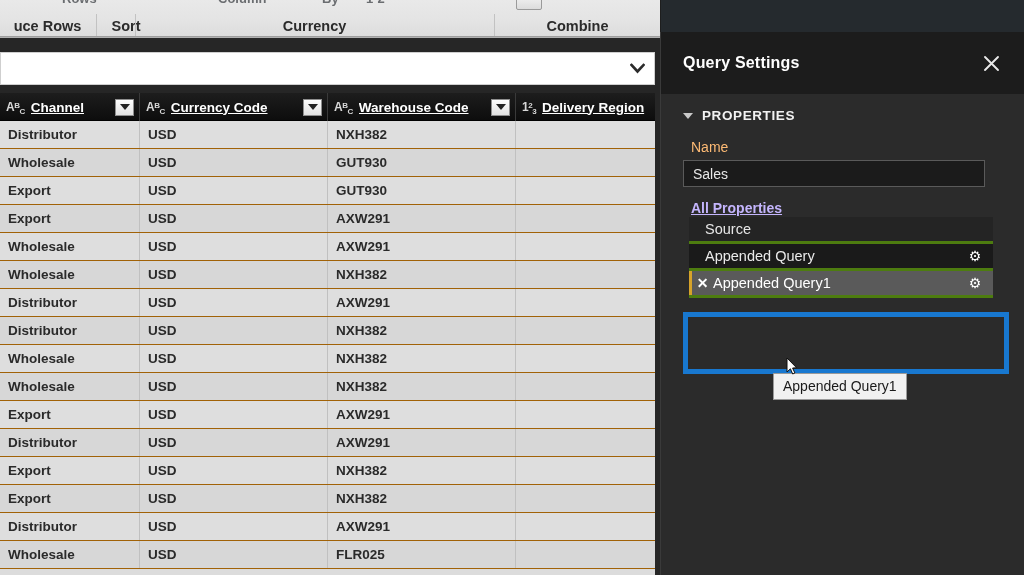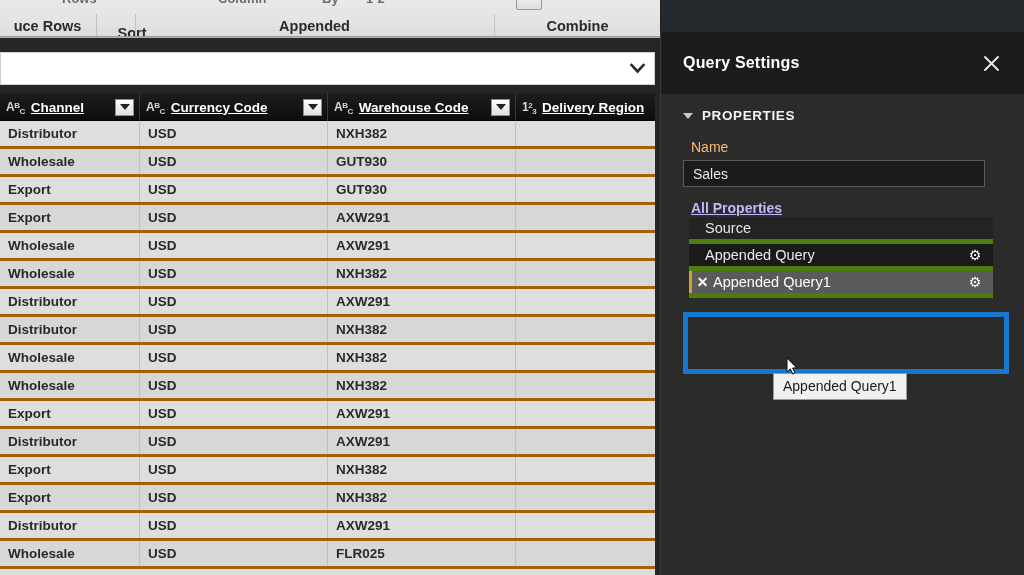--- a/index.html
+++ b/index.html
@@ -109,21 +109,21 @@
     margin-left: 3px; margin-right: 1px;
   }
   .filter-btn .tri {
     width: 0; height: 0;
     border-left: 5px solid transparent;
     border-right: 5px solid transparent;
     border-top: 6px solid #222;
   }
 
   .grid-body { position: relative; }
-  .row { display: flex; height: 28px; border-bottom: 3px solid #a16207; }
+  .row { display: flex; height: 28px; border-bottom: 1px solid #a16207; }
   .row:nth-child(odd)  { background: #dedede; }
   .row:nth-child(even) { background: #d7d7d7; }
   .cell {
     display: flex; align-items: center;
     padding: 0 8px; height: 100%;
     border-right: 1px solid #c0c0c0;
     font-size: 13.5px; font-weight: bold; color: #2a2a2a;
     white-space: nowrap; overflow: hidden;
   }
 
@@ -214,21 +214,21 @@
   .steps-wrap {
     position: relative; margin: 0 0 0 6px;
     width: 304px;
   }
   .step {
     position: relative;
     display: flex; align-items: center;
     height: 27px; padding-left: 16px; padding-right: 8px;
     color: #eaeaea; font-size: 14.5px;
     background: #1d1d1d;
-    border-bottom: 5px solid #4d7c0f;
+    border-bottom: 3px solid #4d7c0f;
   }
   .step-source { background: #242424; color: #e6e6e6; }
   .step-plain  { background: #1a1a1a; }
   .step-sel    { background: #5a5a5a; color: #ffffff; padding-left: 5px; }
   .step-sel::before {
     content: ""; position: absolute; left: 0; top: 0;
     width: 3px; height: 100%; background: #d6a32a;
   }
   .step-x {
     width: 17px; flex: none; text-align: center;
@@ -277,23 +277,23 @@
       <div class="ghost-icon" style="left:62px;">Rows</div>
       <div class="ghost-icon" style="left:218px;">Column</div>
       <div class="ghost-icon" style="left:322px;">By</div>
       <div class="ghost-icon" style="left:366px;">1²2</div>
       <div class="ghost-btn" style="left:516px;"></div>
     </div>
 
     <div class="ribbon-groups">
       <div class="rgroup" style="left:0px;   width:95px;">uce Rows</div>
       <div class="rsep" style="left:96px;"></div>
-      <div class="rgroup" style="left:113px;  width:38px;margin-top:7px;">Sort</div>
+      <div class="rgroup" style="left:107px;  width:38px;">Sort</div>
       <div class="rsep" style="left:135px;"></div>
-      <div class="rgroup" style="left:136px; width:357px;">Appended</div>
+      <div class="rgroup" style="left:136px; width:357px;">Currency</div>
       <div class="rsep" style="left:494px;"></div>
       <div class="rgroup" style="left:495px; width:165px;">Combine</div>
     </div>
     <div class="ribbon-bottom-edge"></div>
   </div>
 
   <div class="editor-frame"></div>
 
   <div class="formula-bar">
     <input class="formula-input" type="text" value="" style="">

